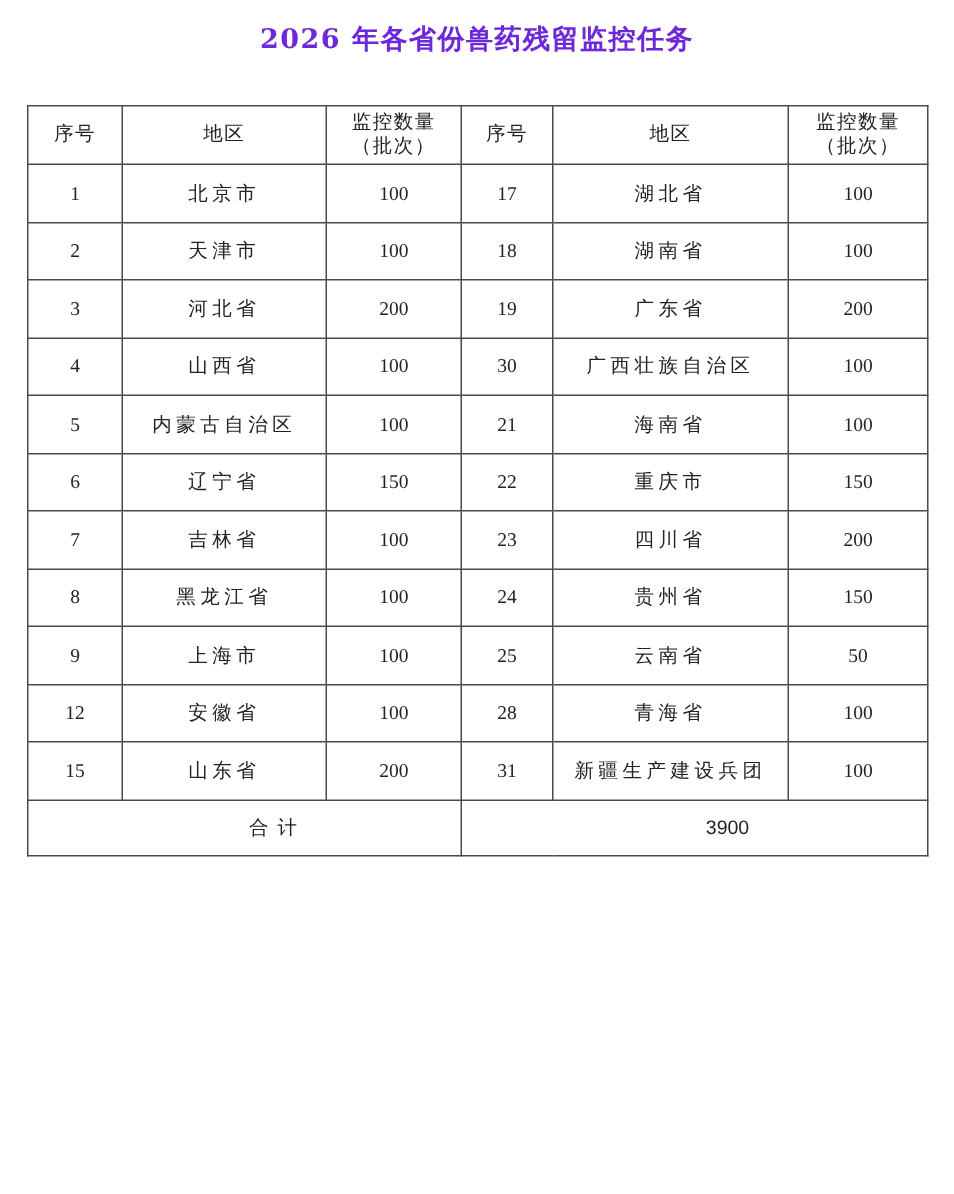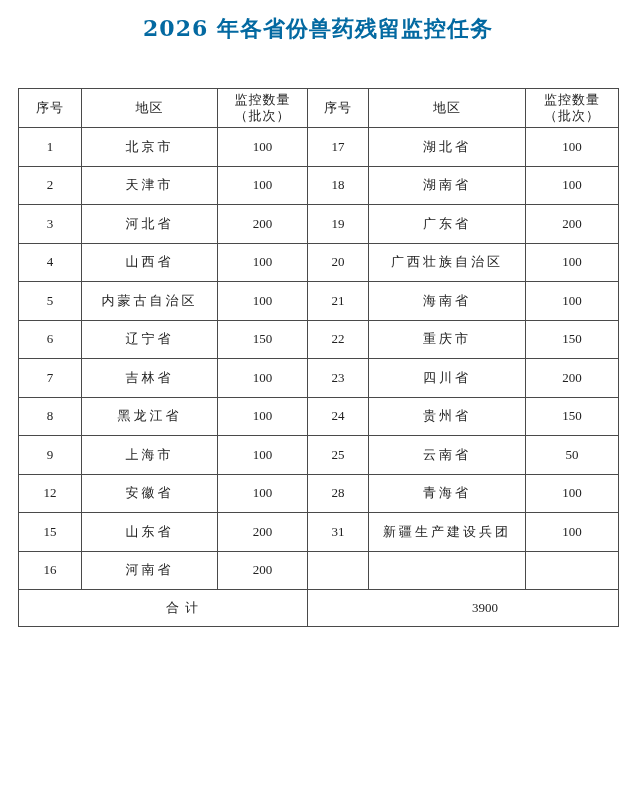--- a/index.html
+++ b/index.html
@@ -1,33 +1,33 @@
 <!DOCTYPE html>
 <html><head>
   <meta charset="utf-8">
   <style>
     html, body { margin: 0; padding: 0; background: #ffffff; }
     body { width: 636px; height: 796px; position: relative; overflow: hidden;
            font-family: "DejaVu Serif", "Liberation Serif", serif; color: #222; }
     .title { position: absolute; top: 14px; left: 0; width: 636px; text-align: center;
-             font-size: 22px; font-weight: bold; letter-spacing: 1px; color: #0369a1; }
-    table.grid { position: absolute; left: 18px; top: 88px; border-collapse: collapse;
+             font-size: 18px; font-weight: bold; letter-spacing: 1px; color: #6d28d9; }
+    table.grid { position: absolute; left: 18px; top: 70px; border-collapse: collapse;
                  table-layout: fixed; width: 600px; }
     table.grid td, table.grid th { border: 1.3px solid #4a4a4a; text-align: center; vertical-align: middle;
                  font-weight: normal; padding: 0; font-size: 13px; color: #222; }
     table.grid th { height: 38px; font-size: 13px; line-height: 16px;
                     font-family: "DejaVu Sans", "Liberation Sans", sans-serif; letter-spacing: 1px; }
     table.grid td { height: 37.5px; }
     td.region { font-family: Liberation Serif, serif; font-size: 12px;
                 letter-spacing: 3px; color: #333; }
     td.num { font-family: "Liberation Serif", "DejaVu Serif", serif; font-size: 14px; }
     tr.total td { height: 36px; padding-left: 44px; }
     td.total-label { font-family: "DejaVu Sans", "Liberation Sans", sans-serif; font-size: 12px;
                      letter-spacing: 6px; text-align: left; padding-left: 84px; }
-    td.total-value { font-family: Liberation Serif, serif; font-size: 14px;
+    td.total-value { font-family: Liberation Sans, sans-serif; font-size: 14px;
                      text-align: left; padding-left: 182px; }
   </style>
 </head>
 <body>
 
 <div class="title">2026 年各省份兽药残留监控任务</div>
 
 <table class="grid">
   <colgroup>
     <col style="width:63px">
@@ -76,21 +76,21 @@
       <td class="region">河北省</td>
       <td class="num">200</td>
       <td class="num">19</td>
       <td class="region">广东省</td>
       <td class="num">200</td>
     </tr>
     <tr>
       <td class="num">4</td>
       <td class="region">山西省</td>
       <td class="num">100</td>
-      <td class="num">20</td>
+      <td class="num">30</td>
       <td class="region">广西壮族自治区</td>
       <td class="num">100</td>
     </tr>
     <tr>
       <td class="num">5</td>
       <td class="region">内蒙古自治区</td>
       <td class="num">100</td>
       <td class="num">21</td>
       <td class="region">海南省</td>
       <td class="num">100</td>
@@ -136,26 +136,18 @@
       <td class="num">100</td>
     </tr>
     <tr>
       <td class="num">15</td>
       <td class="region">山东省</td>
       <td class="num">200</td>
       <td class="num">31</td>
       <td class="region">新疆生产建设兵团</td>
       <td class="num">100</td>
     </tr>
-    <tr>
-      <td class="num">16</td>
-      <td class="region">河南省</td>
-      <td class="num">200</td>
-      <td class="num"></td>
-      <td class="region"></td>
-      <td class="num"></td>
-    </tr>
     <tr class="total">
       <td colspan="3" class="total-label">合计</td>
       <td colspan="3" class="total-value">3900</td>
     </tr>
   </tbody>
 </table>
 
 </body></html>

